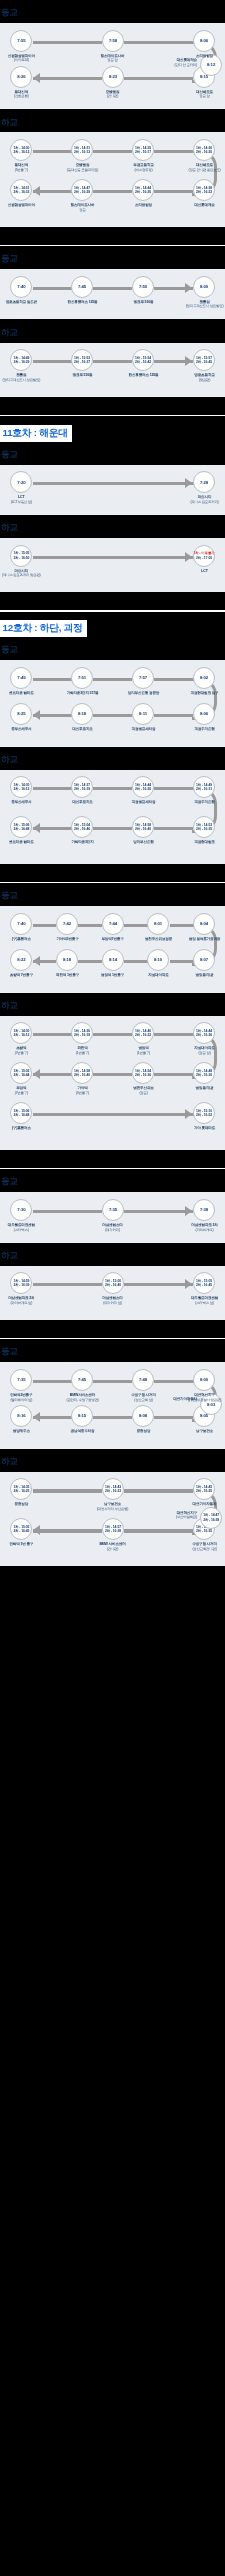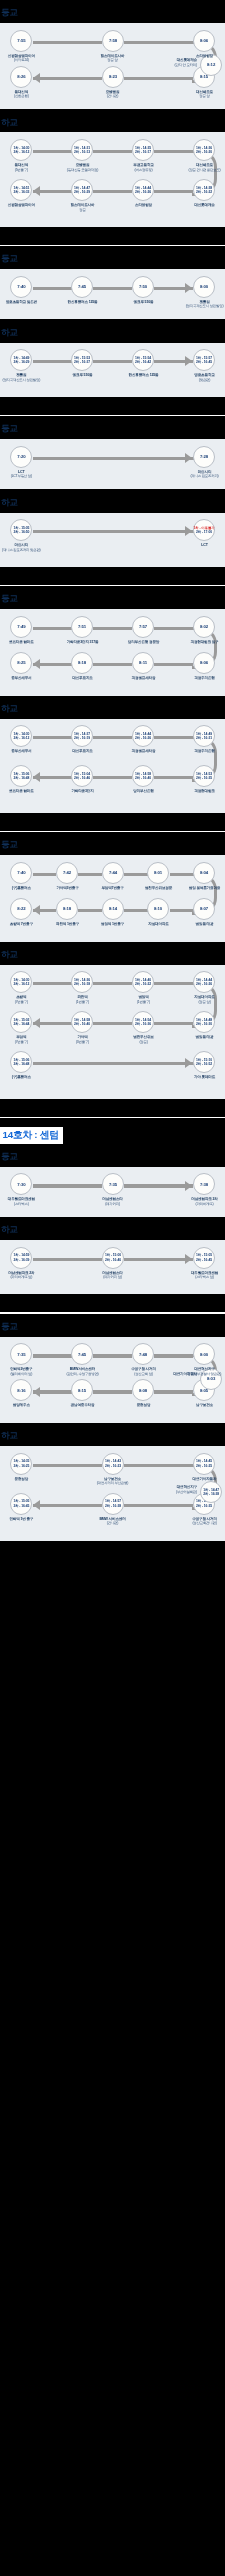--- a/index.html
+++ b/index.html
@@ -267,20 +267,21 @@
         <div class="lbl" style="left: 115px; width: 57px; top: 24px;"><span>한신휴플러스 125동</span></div>
         <div class="node" style="left: 193px; top: 0px;">
           <div class="t">1차 - 15:57</div>
           <div class="t">2차 - 16:45</div>
         </div>
         <div class="lbl" style="left: 176px; width: 57px; top: 24px;"><span>명호초등학교</span><span class="sub">(맞은편)</span></div>
       </div>
     </div>
     <div class="gap"></div>
     <div class="divider"></div>
+    <div class="title-wrap"><span class="bus-title">11호차 : 해운대</span></div>
     <div class="leg-label">등교</div>
     <div class="panel">
       <div class="row">
         <div class="track" style="left: 32.5px; width: 161px;"></div>
         <div class="arrow right" style="left: 185px;"></div>
         <div class="node single" style="left: 10.4px; top: 0px;">
           <div class="t">7:20</div>
         </div>
         <div class="lbl" style="left: -7.2px; width: 57px; top: 24px;"><span>LCT</span><span class="sub">(LCT부동산 앞)</span></div>
         <div class="node single" style="left: 193px; top: 0px;">
@@ -301,20 +302,21 @@
         <div class="lbl" style="left: -7.2px; width: 57px; top: 24px;"><span>마린시티</span><span class="sub">(제니스 컴포즈커피 맞은편)</span></div>
         <div class="node" style="left: 193px; top: 0px;">
           <div class="t warn">1차 - 이용불가</div>
           <div class="t">2차 - 17:00</div>
         </div>
         <div class="lbl" style="left: 176px; width: 57px; top: 24px;"><span>LCT</span></div>
       </div>
     </div>
     <div class="gap"></div>
     <div class="divider"></div>
+    <div class="title-wrap"><span class="bus-title">12호차 : 하단, 괴정</span></div>
     <div class="leg-label">등교</div>
     <div class="panel">
       <div class="row">
         <div class="track" style="left: 32.5px; width: 39px;"></div>
         <div class="track" style="left: 93px; width: 39px;"></div>
         <div class="track" style="left: 154px; width: 39px;"></div>
         <div class="node single" style="left: 10.4px; top: 0px;">
           <div class="t">7:49</div>
         </div>
         <div class="lbl" style="left: -7.2px; width: 57px; top: 24px;"><span>퀸즈타운 탑마트</span></div>
@@ -533,21 +535,20 @@
         <div class="node" style="left: 193px; top: 0px;">
           <div class="t">1차 - 15:10</div>
           <div class="t">2차 - 16:52</div>
         </div>
         <div class="lbl" style="left: 176px; width: 57px; top: 24px;"><span>가야 롯데마트</span></div>
       </div>
       <div class="uturn" style="right: 9px; top: 17.6px; height: 40px;"></div>
     </div>
     <div class="gap"></div>
     <div class="divider"></div>
-    <div class="title-wrap"><span class="bus-title">14호차 : 센텀</span></div>
     <div class="leg-label">등교</div>
     <div class="panel">
       <div class="row">
         <div class="track" style="left: 32.5px; width: 69px;"></div>
         <div class="track" style="left: 124px; width: 69px;"></div>
         <div class="arrow right" style="left: 185px;"></div>
         <div class="node single" style="left: 10.4px; top: 0px;">
           <div class="t">7:30</div>
         </div>
         <div class="lbl" style="left: -7.2px; width: 57px; top: 24px;"><span>대우월드마크센텀</span><span class="sub">(스타벅스)</span></div>

